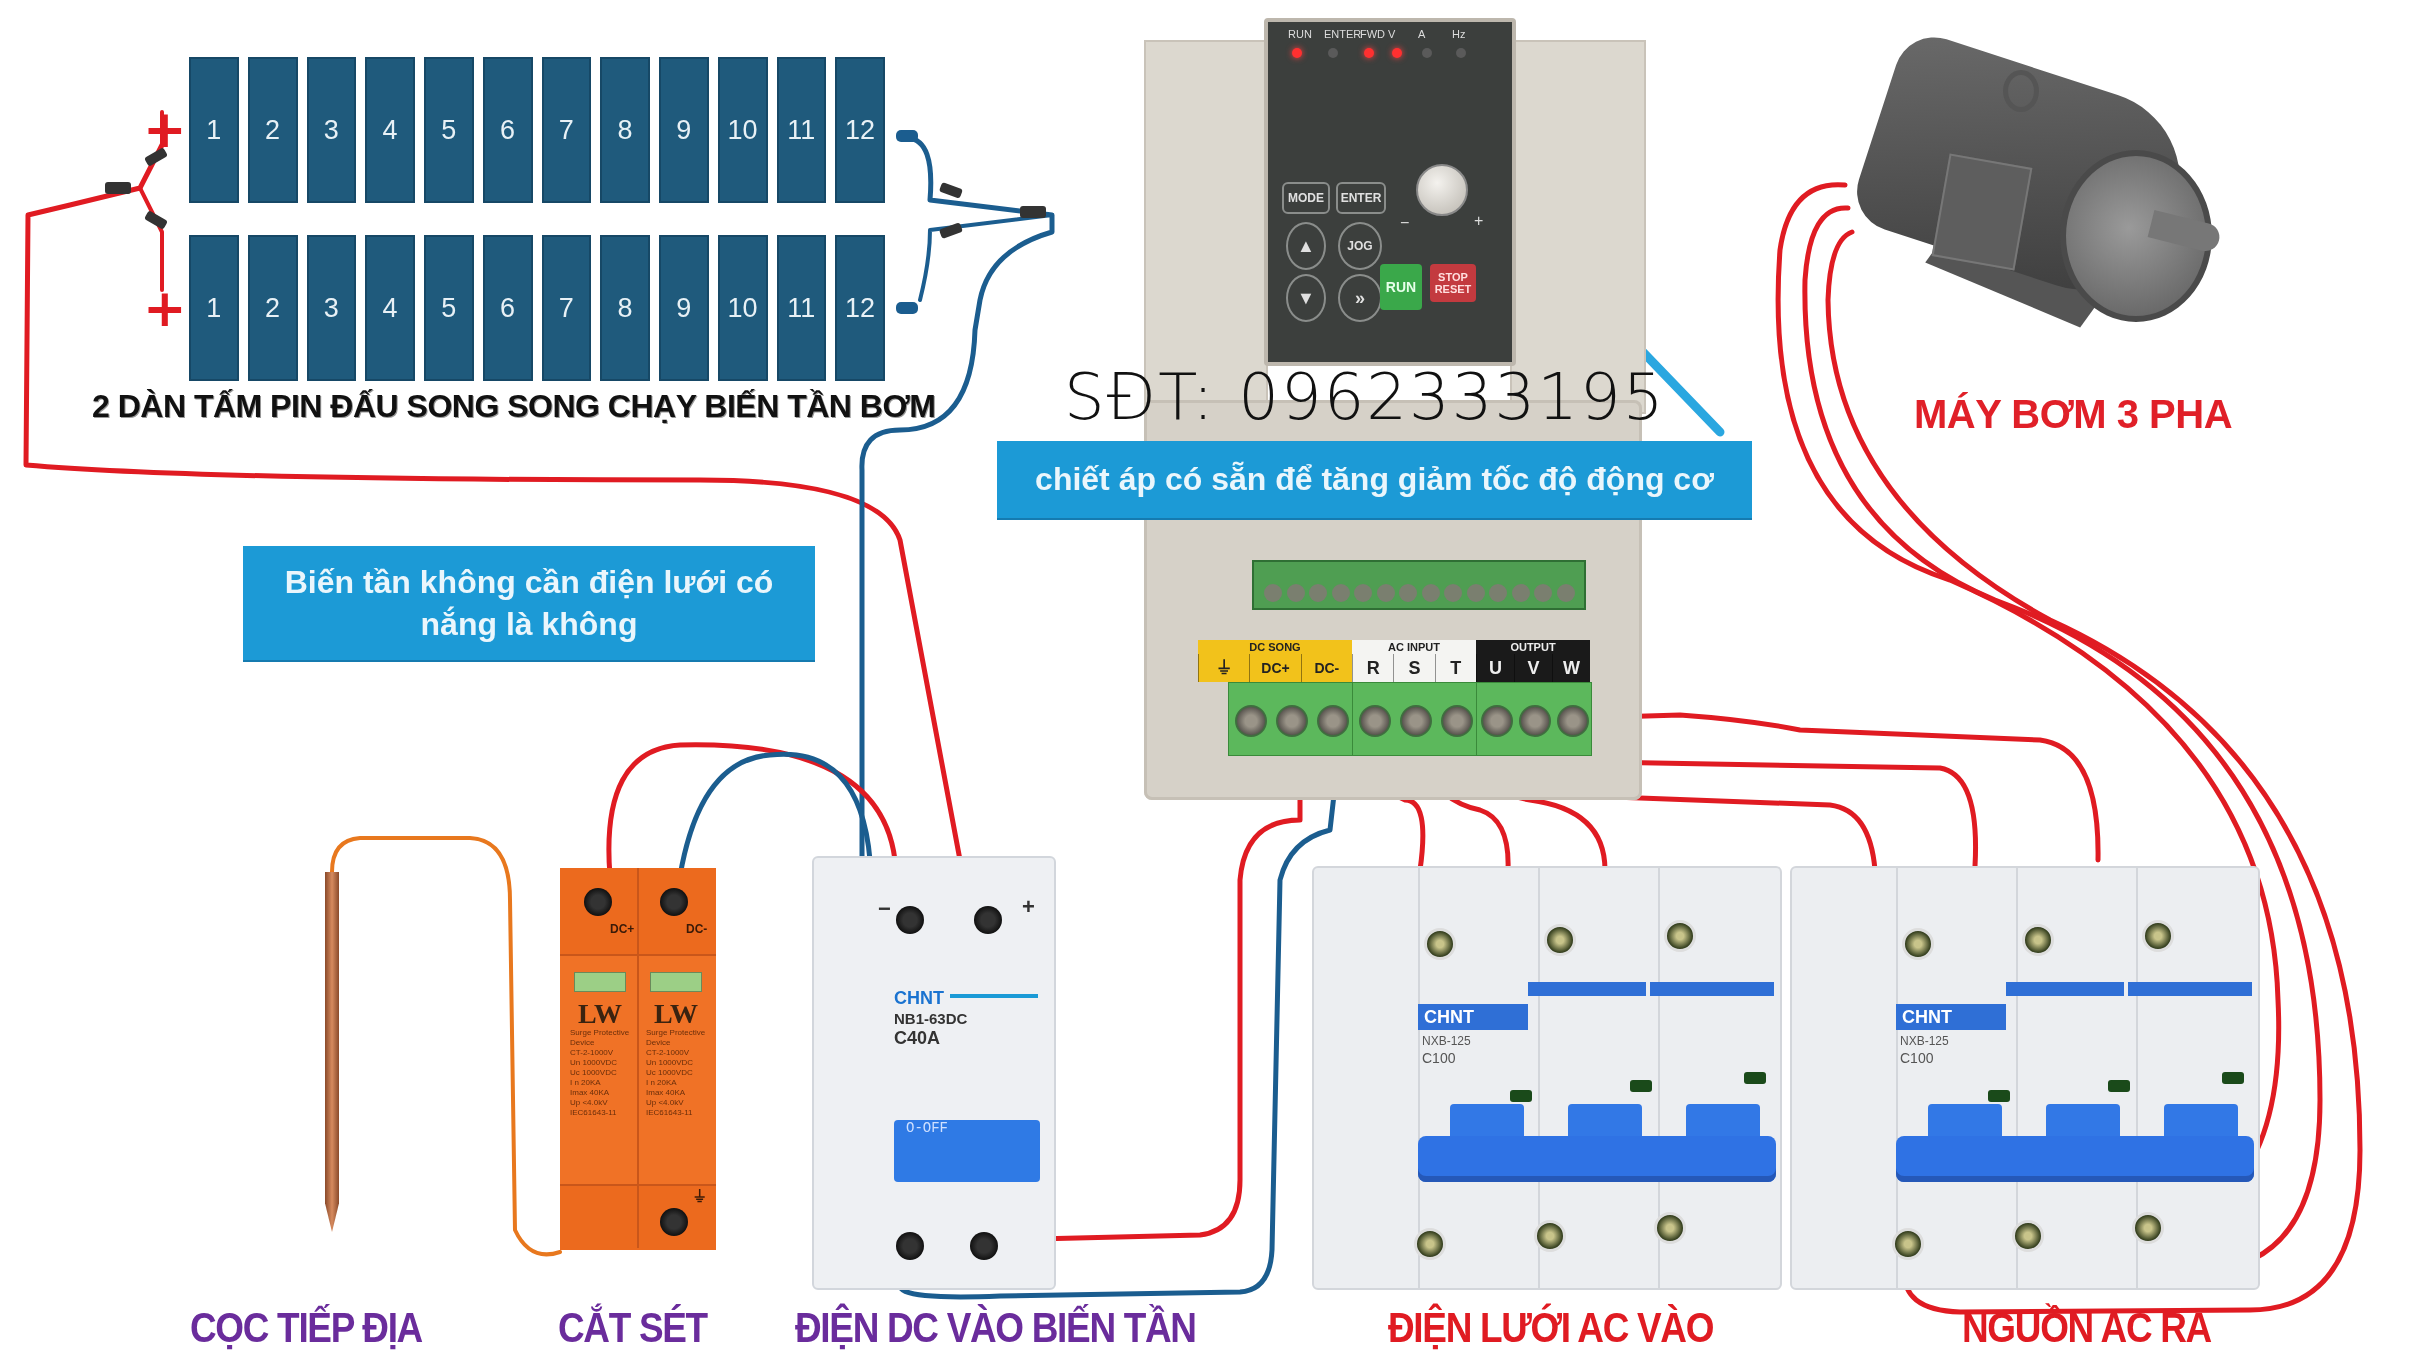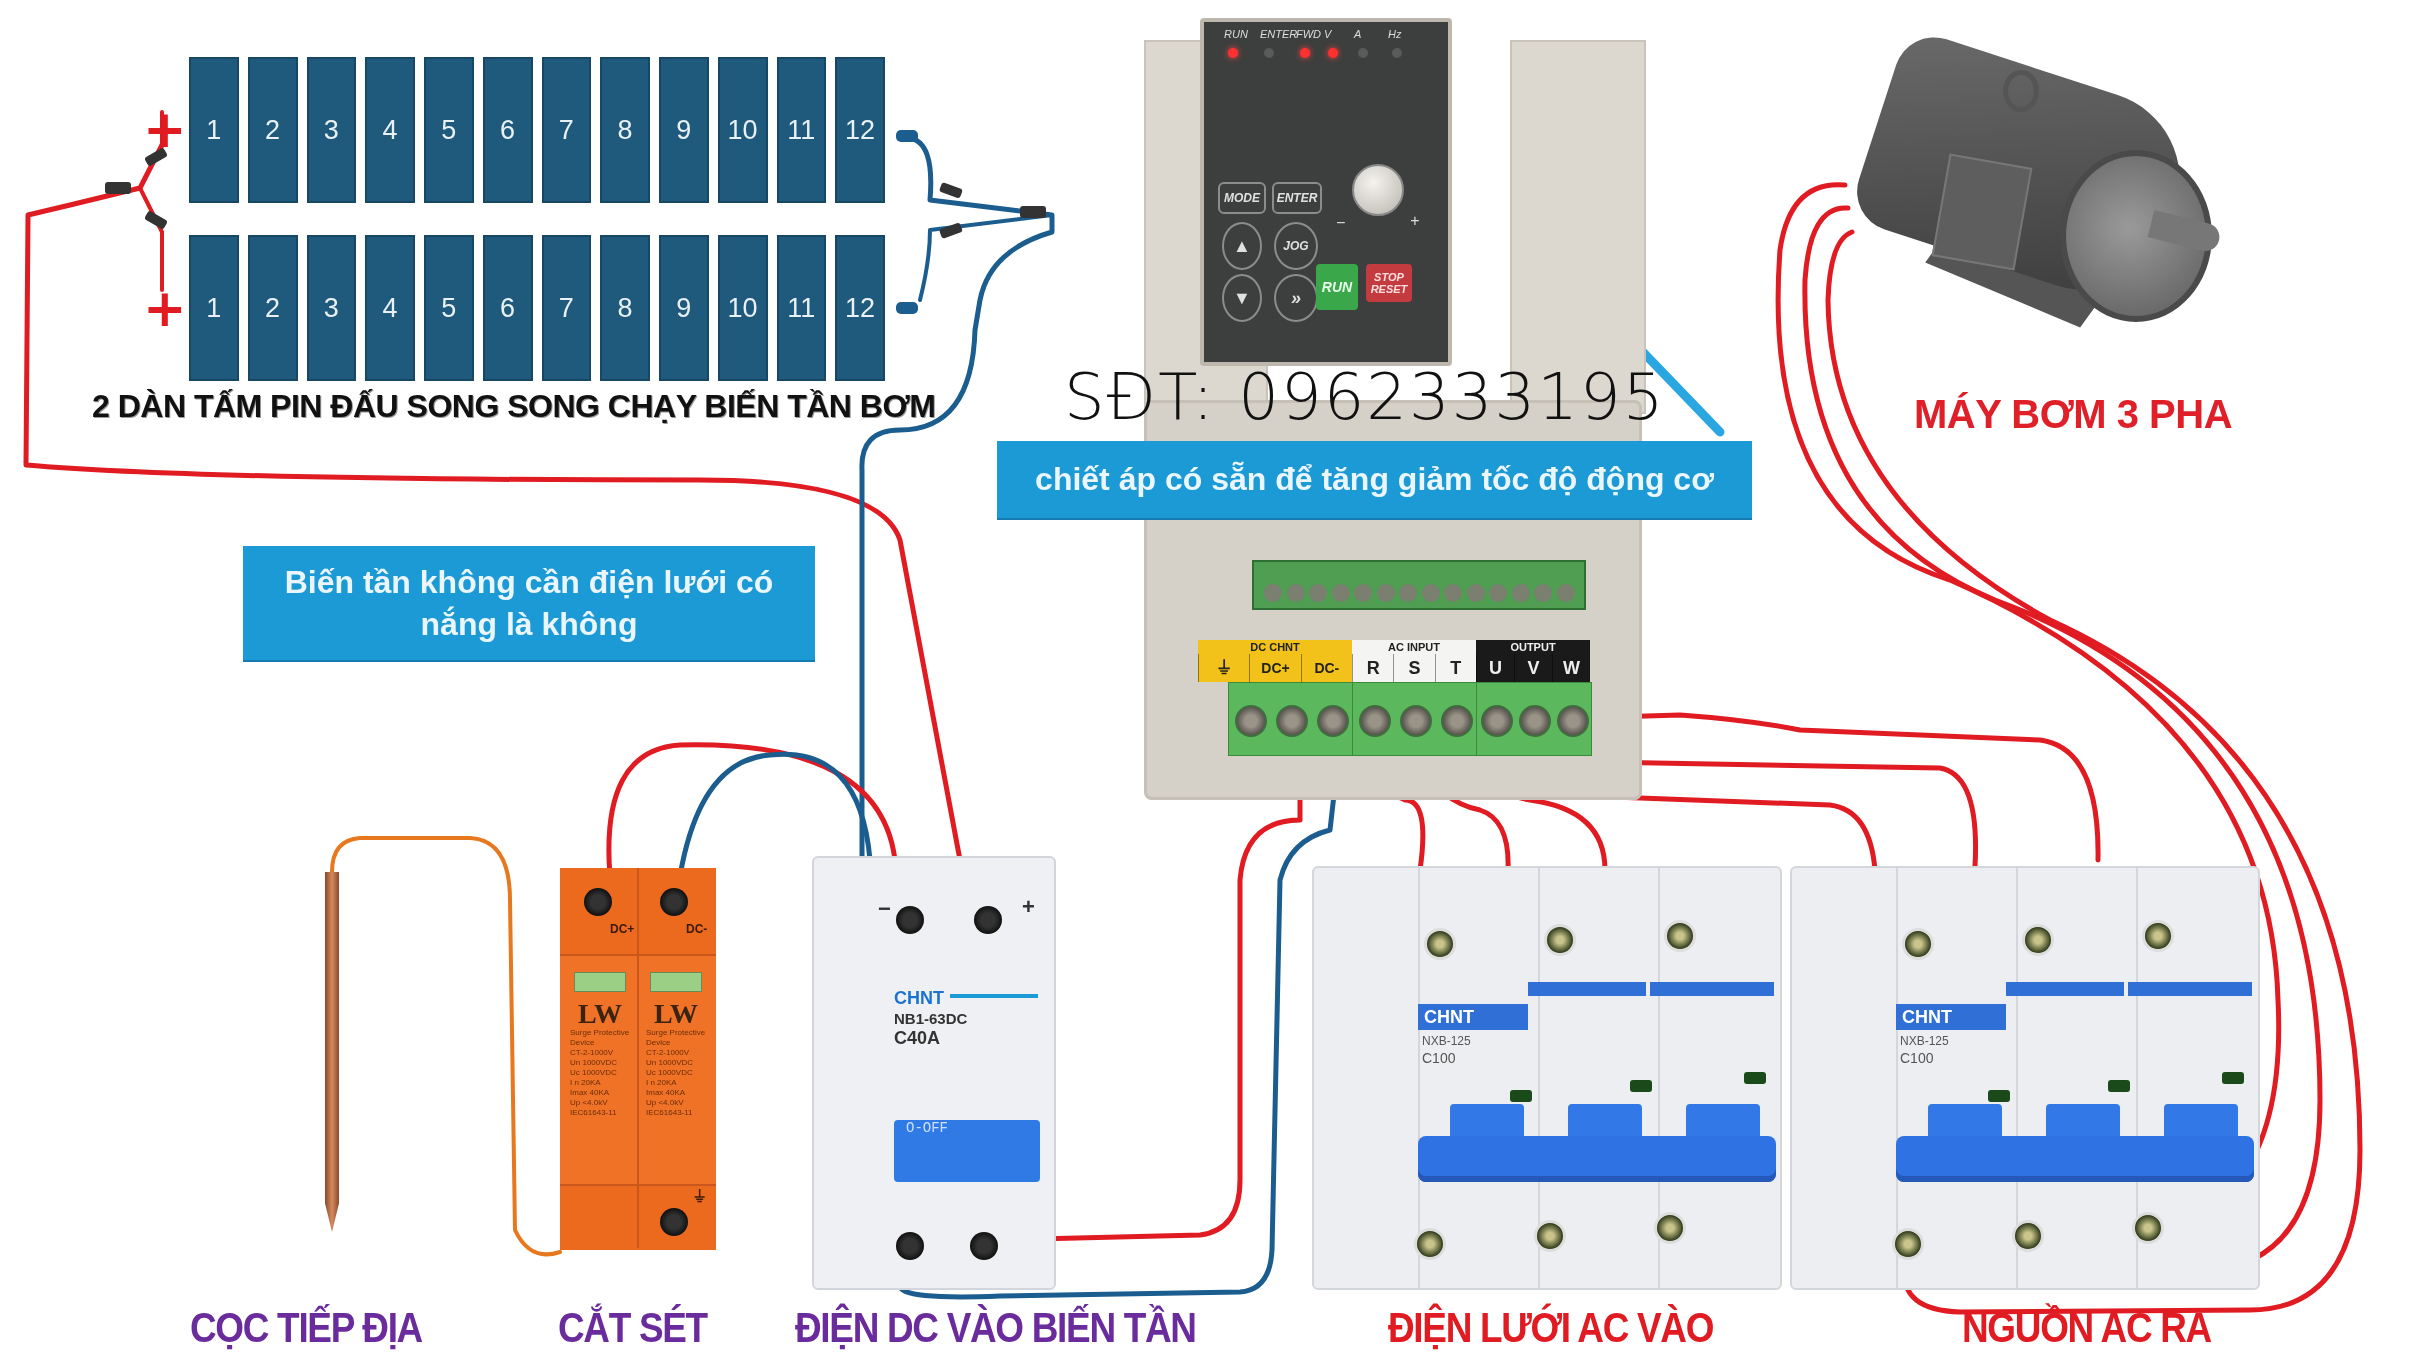--- a/index.html
+++ b/index.html
@@ -10,21 +10,21 @@
   .panel-row{position:absolute;left:189px;width:696px;height:146px;display:flex;gap:9px;}
   .cell{flex:1;background:#1f5a7c;border:2px solid #164866;box-sizing:border-box;color:#e8f1f6;font-family:"Liberation Sans",sans-serif;font-size:27px;display:flex;align-items:center;justify-content:center;}
   .plus{position:absolute;color:#e01b22;font-weight:bold;font-size:52px;line-height:1;font-family:"DejaVu Sans",sans-serif;}
   .minus{position:absolute;width:22px;height:12px;background:#1b5d8f;border-radius:5px;}
   .caption{position:absolute;left:92px;top:388px;font-family:"Liberation Sans",sans-serif;font-weight:bold;font-size:32px;color:#111;letter-spacing:-0.5px;text-shadow:1px 1px 0 #999;}
   .bluebox{position:absolute;background:#1c9ad6;color:#eaf6fc;font-family:"Liberation Sans",sans-serif;font-weight:bold;text-align:center;display:flex;align-items:center;justify-content:center;box-shadow:0 2px 0 #157bb0;}
   .phone{position:absolute;left:1064px;top:360px;font-family:"DejaVu Sans",sans-serif;font-size:64px;color:#111;letter-spacing:2px;font-weight:300;}
   
   .inv{position:absolute;left:1144px;top:28px;width:498px;height:772px;background:#d6d1c8;border-radius:8px;box-shadow:inset 0 0 0 3px #c6c0b6;}
   .inv-wing{position:absolute;background:#dcd8cf;border:2px solid #c9c3b9;}
-  .keypad{position:absolute;left:1200px;top:18px;width:244px;height:340px;background:#3c3f3d;border:4px solid #bdb7ad;border-radius:4px;font-style:italic;}
+  .keypad{position:absolute;left:1264px;top:18px;width:244px;height:340px;background:#3c3f3d;border:4px solid #bdb7ad;border-radius:4px;}
   .led{position:absolute;width:10px;height:10px;border-radius:50%;}
   .led-label{position:absolute;font-family:"Liberation Sans",sans-serif;font-size:11px;color:#ddd;}
   .display{position:absolute;left:18px;top:60px;width:200px;height:68px;background:#2b2d2c;border:2px solid #555;}
   .digits{position:absolute;right:10px;top:2px;font-family:"DejaVu Sans Mono",monospace;font-size:56px;font-weight:bold;color:#ff2a2a;text-shadow:0 0 8px #ff4444;}
   .key{position:absolute;border:2px solid #8a8d8b;border-radius:6px;color:#e0e0e0;font-family:"Liberation Sans",sans-serif;font-size:12px;font-weight:bold;display:flex;align-items:center;justify-content:center;}
   .knob{position:absolute;left:148px;top:142px;width:48px;height:48px;border-radius:50%;background:radial-gradient(circle at 40% 35%,#f4f2ee,#b9b5ad);border:2px solid #888;}
   .run-btn{position:absolute;left:112px;top:242px;width:42px;height:46px;background:#3aa84a;border-radius:4px;color:#e6ffe9;font-family:"Liberation Sans",sans-serif;font-weight:bold;font-size:14px;display:flex;align-items:center;justify-content:center;}
   .stop-btn{position:absolute;left:162px;top:242px;width:46px;height:38px;background:#c33a3f;border-radius:4px;color:#ffdede;font-family:"Liberation Sans",sans-serif;font-weight:bold;font-size:11px;display:flex;align-items:center;justify-content:center;text-align:center;line-height:12px;}
   .tb-head{position:absolute;top:640px;height:42px;font-family:"Liberation Sans",sans-serif;}
   .tb-title{font-size:11px;text-align:center;height:14px;line-height:14px;font-weight:bold;}
@@ -195,21 +195,21 @@
     <span class="ctrl-screw" style="left: 190px;"></span>
     <span class="ctrl-screw" style="left: 212.5px;"></span>
     <span class="ctrl-screw" style="left: 235px;"></span>
     <span class="ctrl-screw" style="left: 257.5px;"></span>
     <span class="ctrl-screw" style="left: 280px;"></span>
     <span class="ctrl-screw" style="left: 302.5px;"></span>
   </div>
 
 <div id="tb">
     <div class="tb-head" style="left: 1198px; width: 154px; background: rgb(242, 194, 27); color: rgb(34, 34, 34);">
-      <div class="tb-title">DC CHNT</div>
+      <div class="tb-title">DC SONG</div>
       <div class="tb-cells">
         <div class="tb-cell">⏚</div>
         <div class="tb-cell" style="font-size: 14px;">DC+</div>
         <div class="tb-cell" style="font-size: 14px;">DC-</div>
       </div>
     </div>
     <div class="green-term" style="left: 1228px; width: 124px;">
       <span class="screw" style="left: 5.66667px;"></span>
       <span class="screw" style="left: 47px;"></span>
       <span class="screw" style="left: 88.3333px;"></span>

